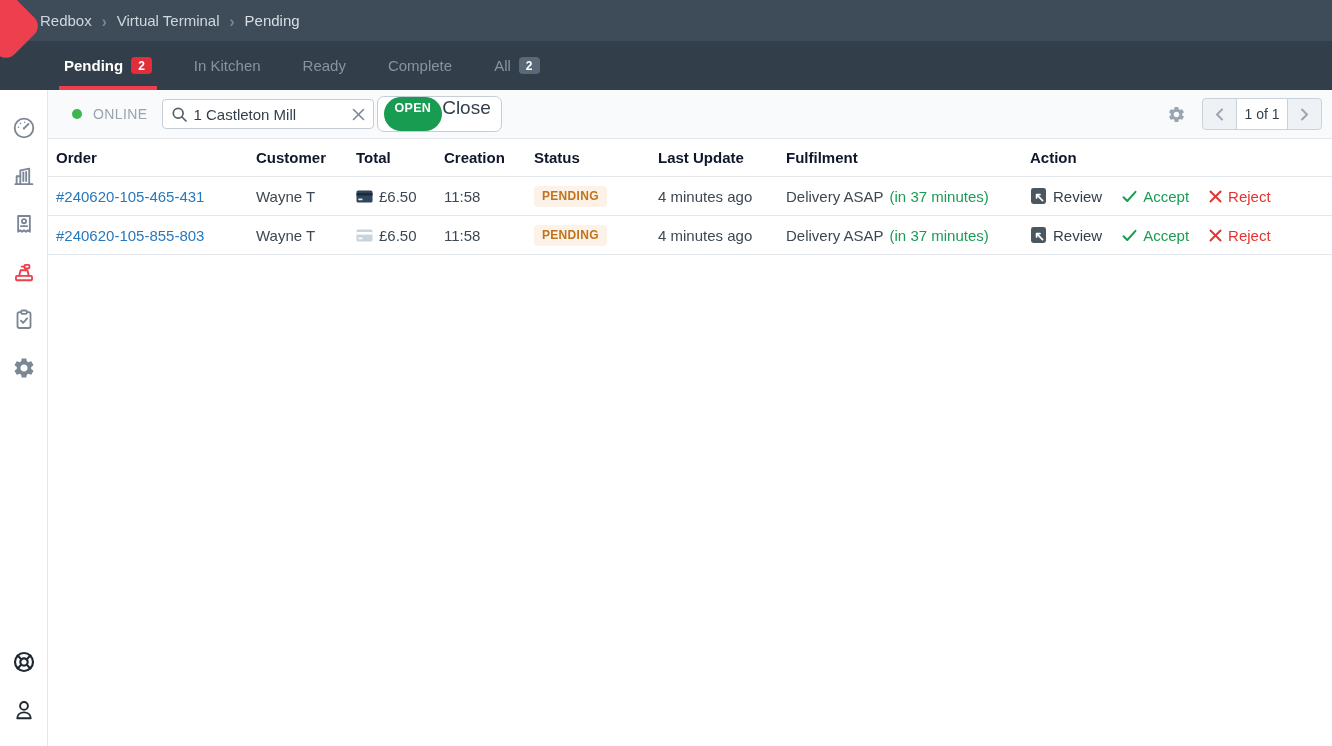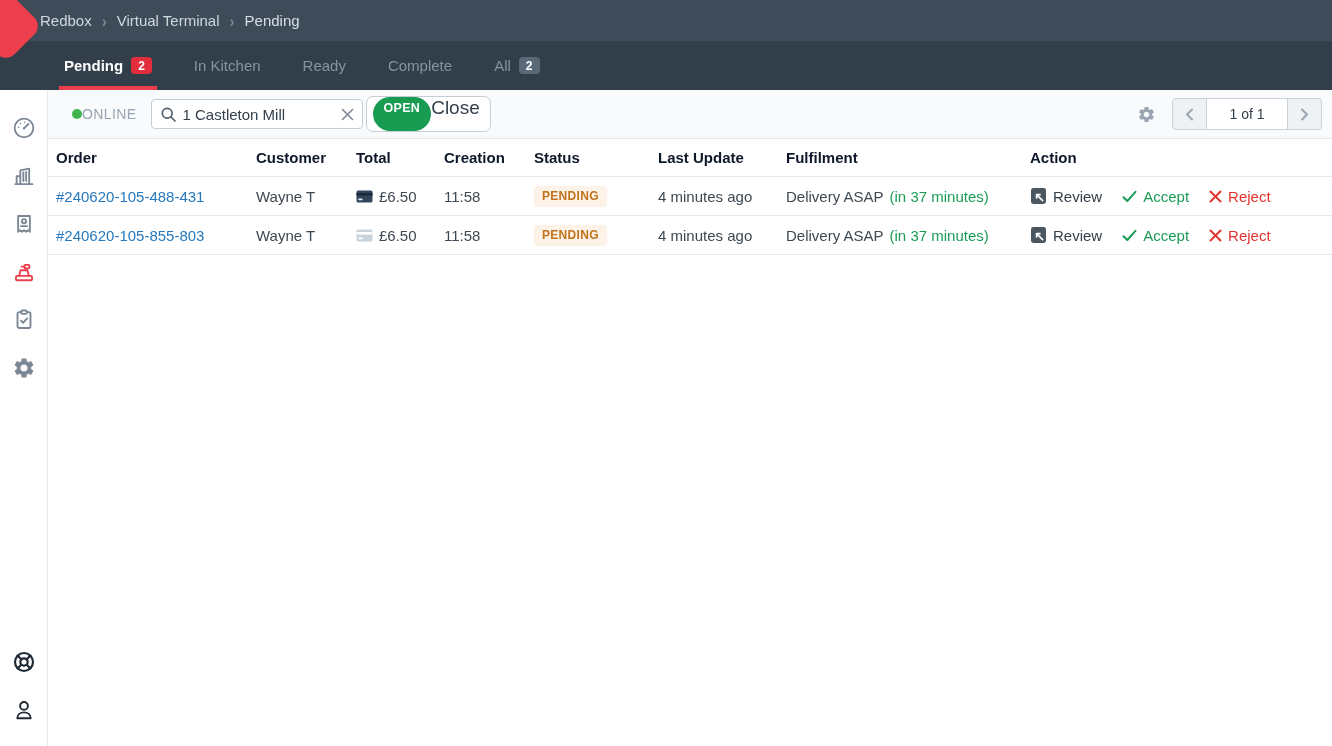--- a/index.html
+++ b/index.html
@@ -60,21 +60,21 @@
   }
   .side-spacer { margin-top:auto; }
 
   .main { flex:1; display:flex; flex-direction:column; min-width:0; }
 
   
   .toolbar {
     height:49px; flex:0 0 49px; background:#f8fafc; border-bottom:1px solid #e4e7eb;
     display:flex; align-items:center; padding:0 10px 0 24px;
   }
-  .online { display:flex; align-items:center; gap:0; margin-right:14px; }
+  .online { display:flex; align-items:center; gap:11px; margin-right:14px; }
   .online .dot { width:10px; height:10px; border-radius:50%; background:#3eb54f; }
   .online .lbl { font-size:14px; color:#98a4af; letter-spacing:.4px; }
 
   .searchbox {
     width:212px; height:30px; background:#fff; border:1px solid #c5ced6; border-radius:4px;
     display:flex; align-items:center; padding:0 8px; gap:6px;
   }
   .searchbox input {
     flex:1; min-width:0; border:none; outline:none; font-size:15px; color:#323f4b;
     font-family:inherit; background:transparent;
@@ -87,21 +87,21 @@
   }
   .open-pill {
     background:#179c52; color:#fff; font-size:12.5px; font-weight:700;
     padding:4px 11px; border-radius:999px; letter-spacing:.3px;
   }
   .close-lbl { font-size:19px; color:#323f4b; }
 
   .toolbar-right { margin-left:auto; display:flex; align-items:center; gap:16px; }
   .gear-btn { display:flex; align-items:center; cursor:pointer; }
   .pager {
-    display:flex; align-items:stretch; height:32px; width:150px;
+    display:flex; align-items:stretch; height:32px; width:120px;
     border:1px solid #c9d2da; border-radius:4px; overflow:hidden; background:#eef2f5;
   }
   .pager .pg-btn {
     width:33px; display:flex; align-items:center; justify-content:center; cursor:pointer;
   }
   .pager .pg-label {
     flex:1; background:#fff; border-left:1px solid #c9d2da; border-right:1px solid #c9d2da;
     display:flex; align-items:center; justify-content:center; font-size:14px; color:#323f4b;
   }
 
@@ -291,21 +291,21 @@
           <div class="cell">Total</div>
           <div class="cell">Creation</div>
           <div class="cell">Status</div>
           <div class="cell">Last Update</div>
           <div class="cell">Fulfilment</div>
           <div class="cell">Action</div>
         </div>
 
         <div class="grid trow">
           <div class="cell">
-              <a class="order-link">#240620-105-488-431</a>
+              <a class="order-link">#240620-105-465-431</a>
             </div>
           <div class="cell">Wayne T</div>
           <div class="cell">
             <svg width="17" height="13" viewBox="0 0 17 13">
               <rect x="0.5" y="0.5" width="16" height="12" rx="1.6" fill="#31455c"></rect>
               <rect x="0.5" y="3" width="16" height="2.6" fill="#1c2b3a"></rect>
               <rect x="2.3" y="8.6" width="4.2" height="1.6" rx="0.5" fill="#dfe6ec"></rect>
             </svg>
             <span>£6.50</span>
           </div>

